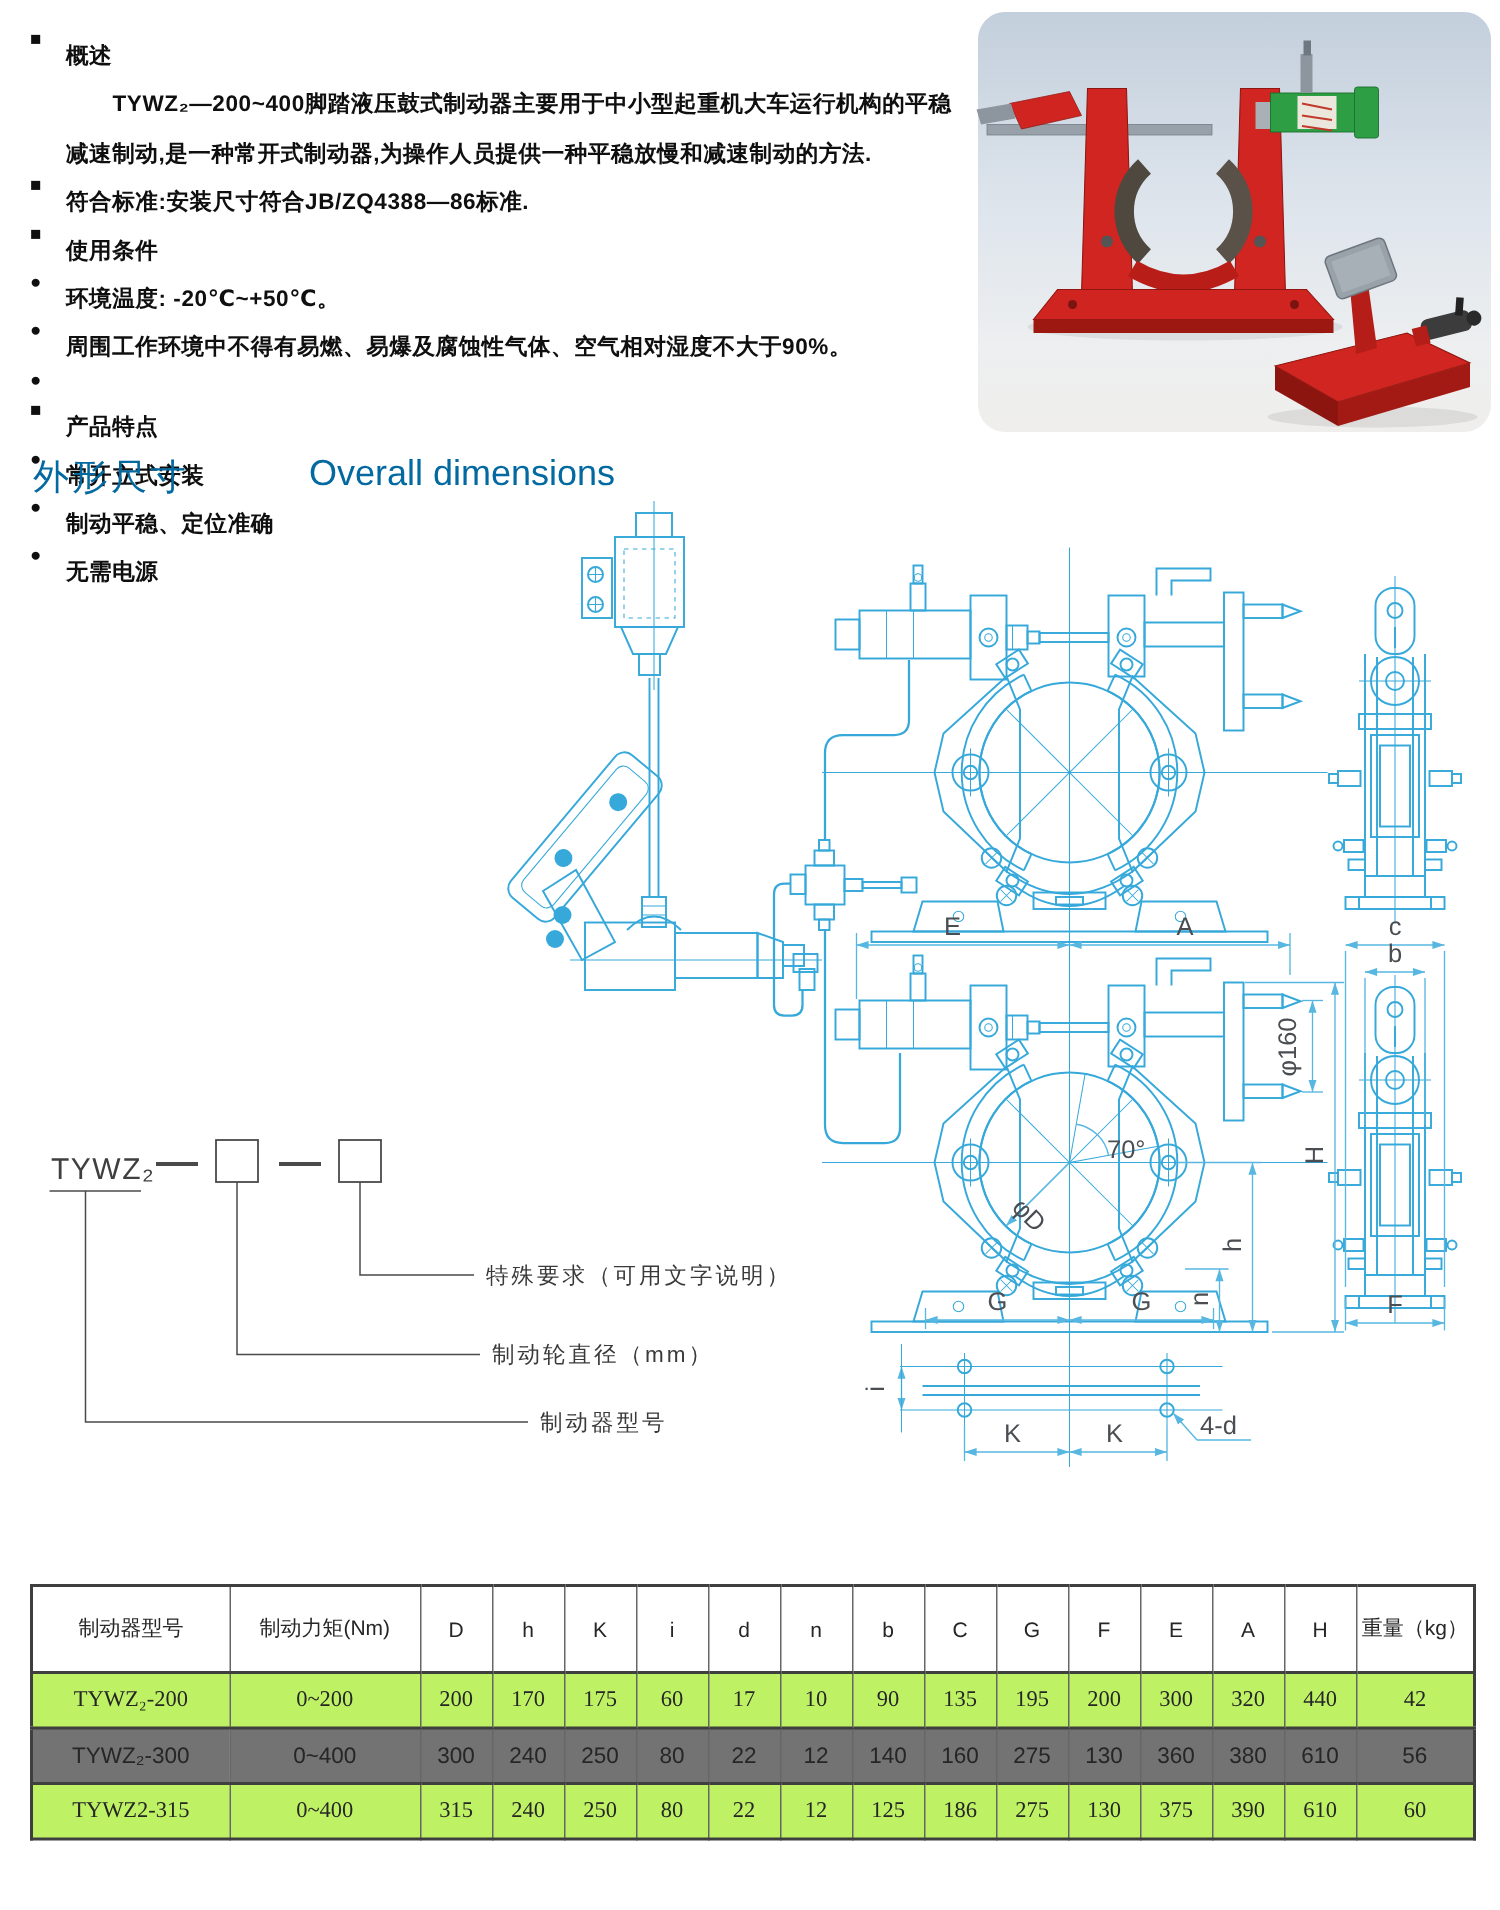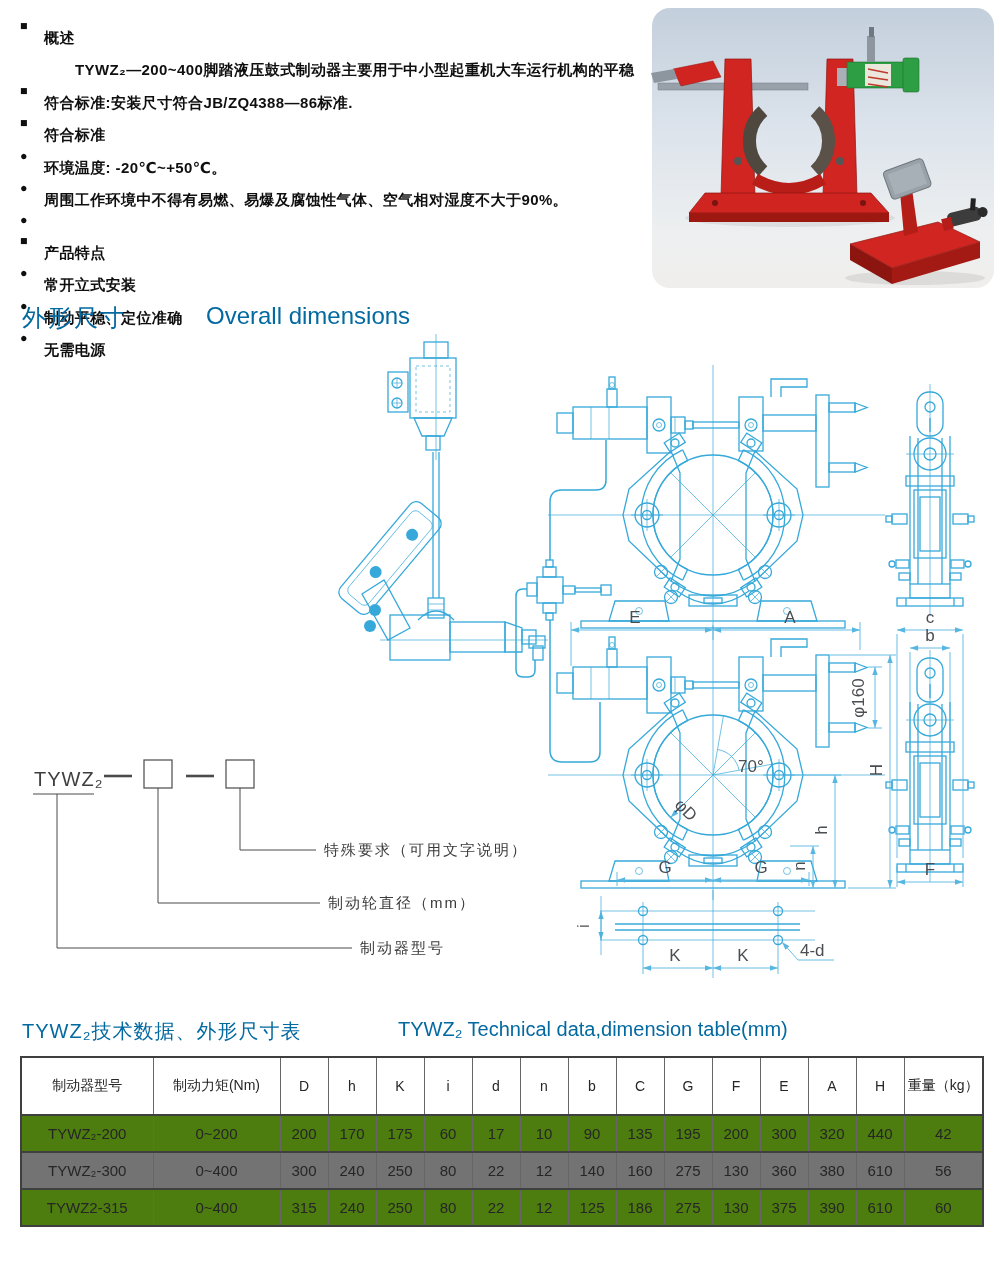--- a/index.html
+++ b/index.html
@@ -44,44 +44,48 @@
               font-family:"Liberation Sans","DejaVu Sans",sans-serif;}
   #tcsvg text.model{font-size:20px;letter-spacing:1px;fill:#3f3f3f;}
 
   
   #spec{position:absolute;left:20px;top:1056px;border-collapse:collapse;
         table-layout:fixed;width:963px;border:2px solid #3f3f3f;}
   #spec th,#spec td{border:1px solid #666;border-top:2px solid #3f3f3f;
         text-align:center;padding:0;font-weight:normal;color:#262626;}
   #spec thead th{height:56px;background:#fff;font-size:14px;}
   #spec tbody td{height:35px;font-size:15px;}
-  #spec tr.odd{background:#4d7c0f;}
+  #spec tr.odd{background:#bef264;font-family:Liberation Serif, serif;}
   #spec tr.even{background:#737373;}
 </style>
 </head>
 <body>
 
 <div id="page">
 
   <div id="intro">
       <div class="il">
         <span class="mk">■</span>
         <span class="tx">概述</span>
       </div>
       <div class="il p1">
         <span class="mk"></span>
         <span class="tx">TYWZ₂—200~400脚踏液压鼓式制动器主要用于中小型起重机大车运行机构的平稳</span>
       </div>
       <div class="il">
+        <span class="mk"></span>
+        <span class="tx">减速制动,是一种常开式制动器,为操作人员提供一种平稳放慢和减速制动的方法.</span>
+      </div>
+      <div class="il">
         <span class="mk">■</span>
         <span class="tx">符合标准:安装尺寸符合JB/ZQ4388—86标准.</span>
       </div>
       <div class="il">
         <span class="mk">■</span>
-        <span class="tx">符合标准</span>
+        <span class="tx">使用条件</span>
       </div>
       <div class="il">
         <span class="mk">●</span>
         <span class="tx">环境温度: -20℃~+50℃。</span>
       </div>
       <div class="il">
         <span class="mk">●</span>
         <span class="tx">周围工作环境中不得有易燃、易爆及腐蚀性气体、空气相对湿度不大于90%。</span>
       </div>
       <div class="il">
@@ -426,24 +430,20 @@
     <rect class="box" x="124" y="8" width="28" height="28"></rect>
     <path class="ln" d="M138,36 V151 H300"></path>
     <line class="dash" x1="166" y1="24" x2="194" y2="24"></line>
     <rect class="box" x="206" y="8" width="28" height="28"></rect>
     <path class="ln" d="M220,36 V98 H296"></path>
     <text x="304" y="103">特殊要求（可用文字说明）</text>
     <text x="308" y="156">制动轮直径（mm）</text>
     <text x="340" y="201">制动器型号</text>
   </svg>
 
-  <div id="tablehead" class="bhead">
-    <span>TYWZ₂技术数据、外形尺寸表</span>
-    <span class="en">TYWZ₂ Technical data,dimension table(mm)</span>
-  </div>
 
   <table id="spec">
     <colgroup>
       <col style="width:132px">
         <col style="width:127px">
       <col style="width:48px">
         <col style="width:48px">
         <col style="width:48px">
         <col style="width:48px">
       <col style="width:48px">

